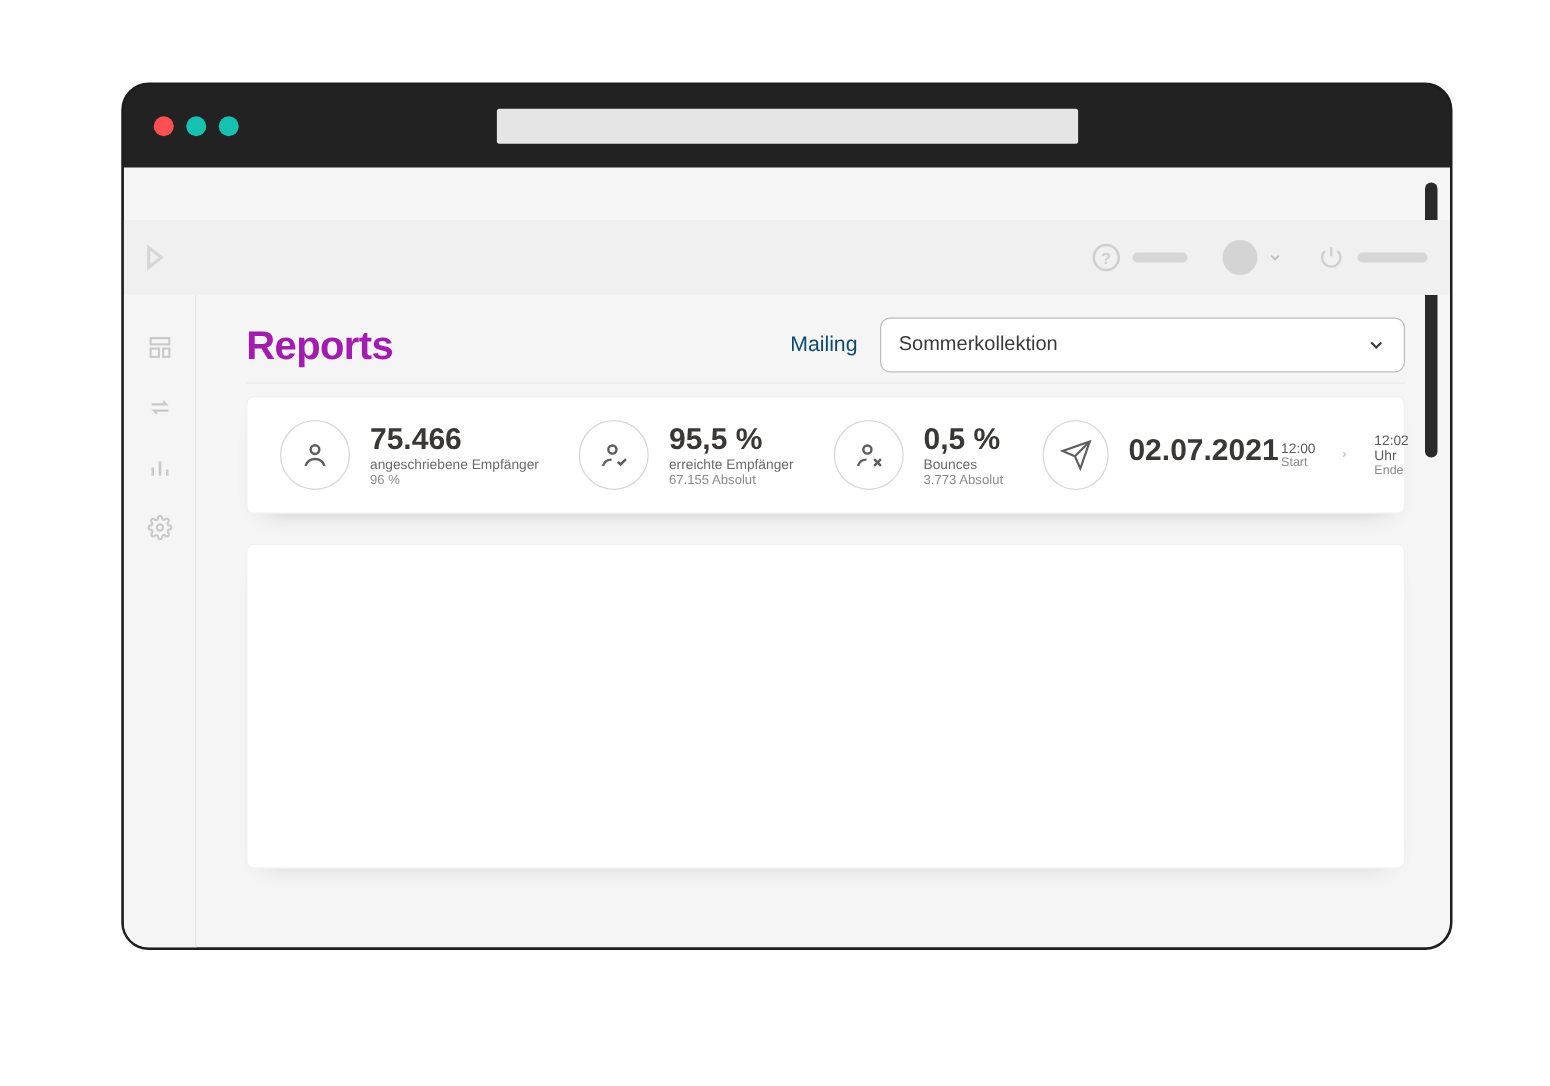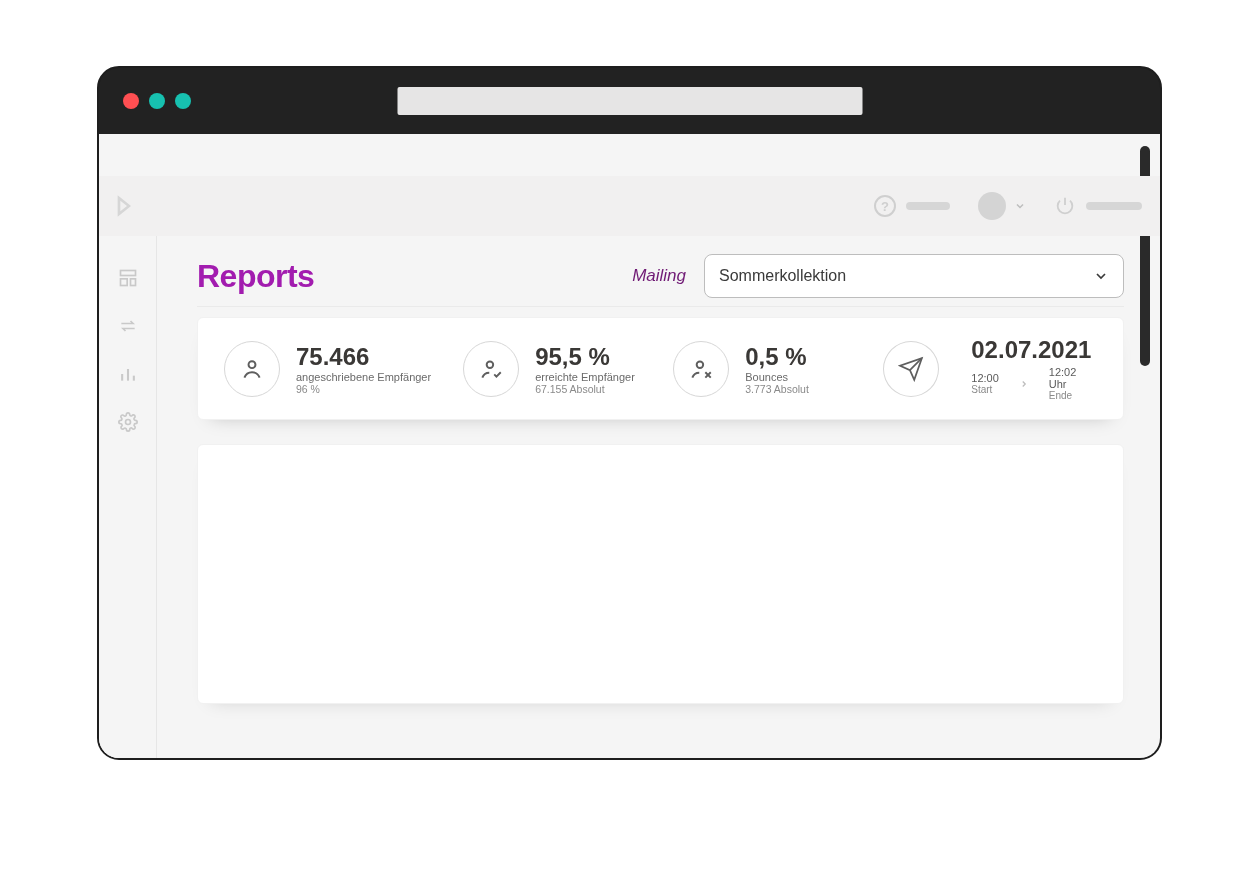--- a/index.html
+++ b/index.html
@@ -148,22 +148,21 @@
   }
   .page-title {
     font-size: 32px;
     font-weight: 700;
     color: #a21caf;
     letter-spacing: -0.5px;
   }
   .mailing-label {
     margin-left: auto;
     font-size: 17px;
-    color: #701a75;
-    font-style: italic;
+    color: #0c4a6e;
   }
   .mailing-select {
     flex: 1;
     min-width: 380px;
     max-width: 420px;
     height: 44px;
     border: 1.5px solid #bdbdbd;
     border-radius: 8px;
     display: flex;
     align-items: center;
@@ -209,21 +208,21 @@
   .stat-text .lbl {
     font-size: 11px;
     color: #6a6a6a;
     white-space: nowrap;
   }
   .stat-text .sub {
     font-size: 10.5px;
     color: #8a8a8a;
     white-space: nowrap;
   }
-  .date-block { display: flex; flex-direction: column; gap: 2px; margin-left: 16px; }
+  .date-block { display: flex; flex-direction: row; gap: 2px; }
   .date-row { display: flex; align-items: center; gap: 20px; }
   .date-col { display: flex; flex-direction: column; }
   .date-col .t { font-size: 11px; color: #5a5a5a; }
   .date-col .s { font-size: 10px; color: #8a8a8a; }
   .date-arrow { color: #bdbdbd; width: 10px; }
 
   .empty-card {
     margin-top: 24px;
     background: #fff;
     border: 1px solid #f1f1f1;

